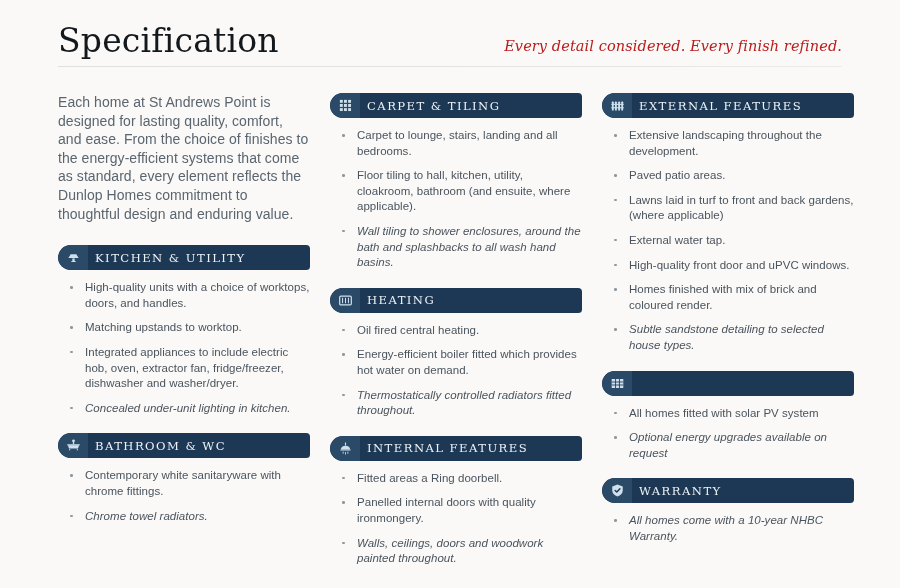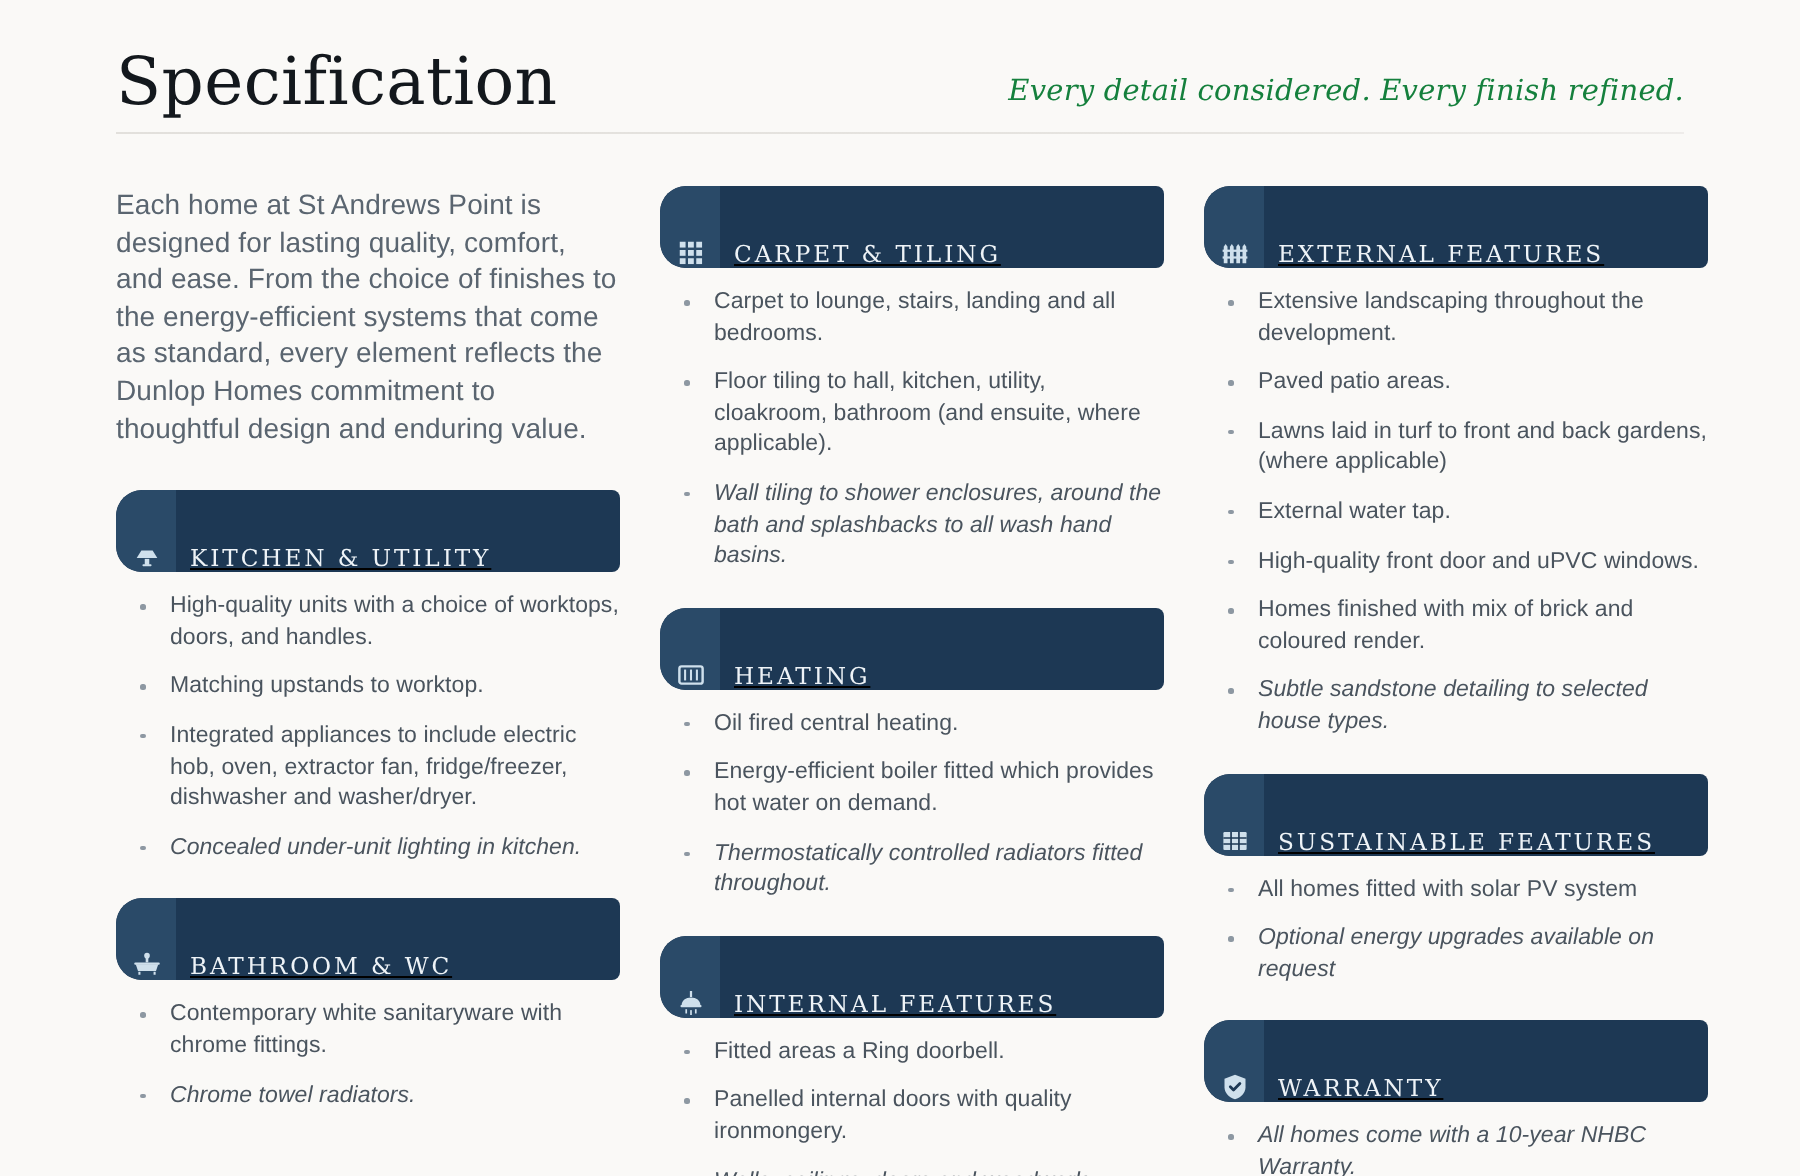--- a/index.html
+++ b/index.html
@@ -33,21 +33,21 @@
     font-weight: 400;
     color: #13181d;
     letter-spacing: 0.2px;
     line-height: 1;
   }
 
   .tagline {
     font-family: "DejaVu Serif", "Liberation Serif", serif;
     font-style: italic;
     font-size: 14.5px;
-    color: #15803d;
+    color: #b91c1c;
     letter-spacing: 0.1px;
     padding-bottom: 3px;
     white-space: nowrap;
   }
 
   .header-rule {
     margin-top: 9px;
     height: 1px;
     background: linear-gradient(to right, #e2e0dc 0%, #e6e4e0 70%, #eeecea 100%);
   }
@@ -68,28 +68,27 @@
     color: #5a6570;
     margin-bottom: 22px;
     letter-spacing: 0.05px;
   }
 
   
   .section { margin-bottom: 17px; }
 
   .pill {
     position: relative;
-    height: 41px;
+    height: 25px;
     background: #1d3854;
     border-radius: 13px 4px 4px 13px;
     display: flex;
-    align-items: flex-end;
+    align-items: center;
     padding-left: 8px;
     overflow: hidden;
-    text-decoration: underline;
   }
 
   .pill::before {
     content: "";
     position: absolute;
     left: 0; top: 0; bottom: 0;
     width: 30px;
     background: #2a4a68;
     border-radius: 13px 0 0 13px;
   }
@@ -305,21 +304,20 @@
                     <rect x="1.8" y="3.2" width="12.4" height="9.6" rx="0.6"></rect>
                   </g>
                   <g stroke="#1d3854" stroke-width="0.9">
                     <line x1="5.9" y1="3.2" x2="5.9" y2="12.8"></line>
                     <line x1="10.1" y1="3.2" x2="10.1" y2="12.8"></line>
                     <line x1="1.8" y1="6.4" x2="14.2" y2="6.4"></line>
                     <line x1="1.8" y1="9.6" x2="14.2" y2="9.6"></line>
                   </g>
                 </svg>
               </span>
-              <span class="pill-title">SUSTAINABLE FEATURES</span>
             </div>
             <div class="bullets">
               <div class="bullet">All homes fitted with solar PV system</div>
               <div class="bullet">Optional energy upgrades available on request</div>
             </div>
           </div>
           <div class="section">
             <div class="pill">
               <span class="pill-icon">
                 <svg width="15" height="15" viewBox="0 0 16 16">

